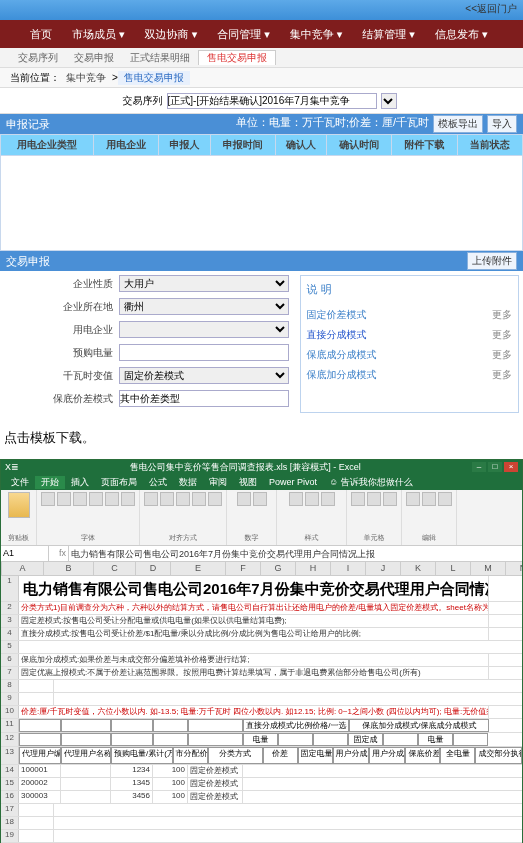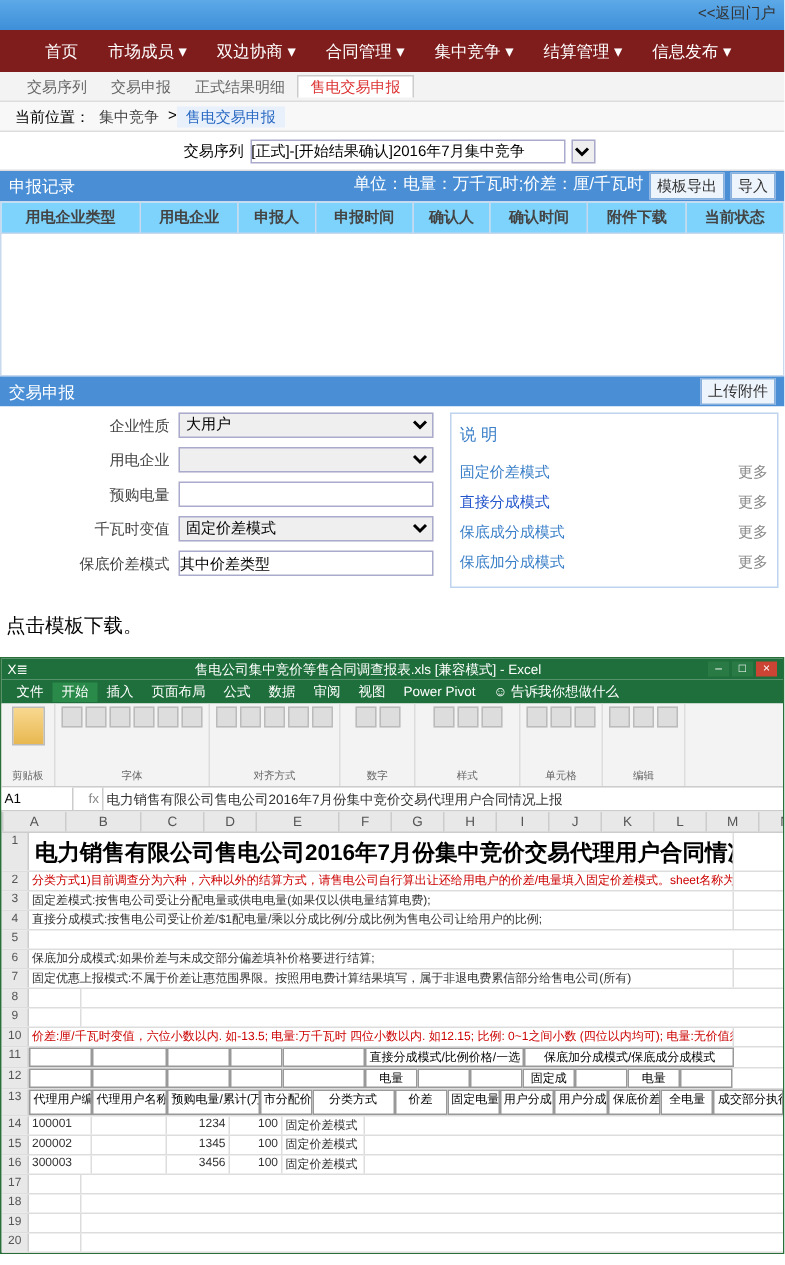--- a/index.html
+++ b/index.html
@@ -129,20 +129,24 @@
   <button class="btn">上传附件</button>
 </div>
 <div class="form-area">
   <div class="form-panel">
     <div class="form-left">
       <div class="form-row">
           <label>企业性质</label>
           <select><option>大用户</option></select>
         </div>
       <div class="form-row">
+          <label>企业所在地</label>
+          <select><option>衢州</option></select>
+        </div>
+      <div class="form-row">
           <label>用电企业</label>
           <select><option></option></select>
         </div>
       <div class="form-row">
           <label>预购电量</label>
           <input value="" style="">
         </div>
       <div class="form-row">
           <label>千瓦时变值</label>
           <select><option>固定价差模式</option></select>

